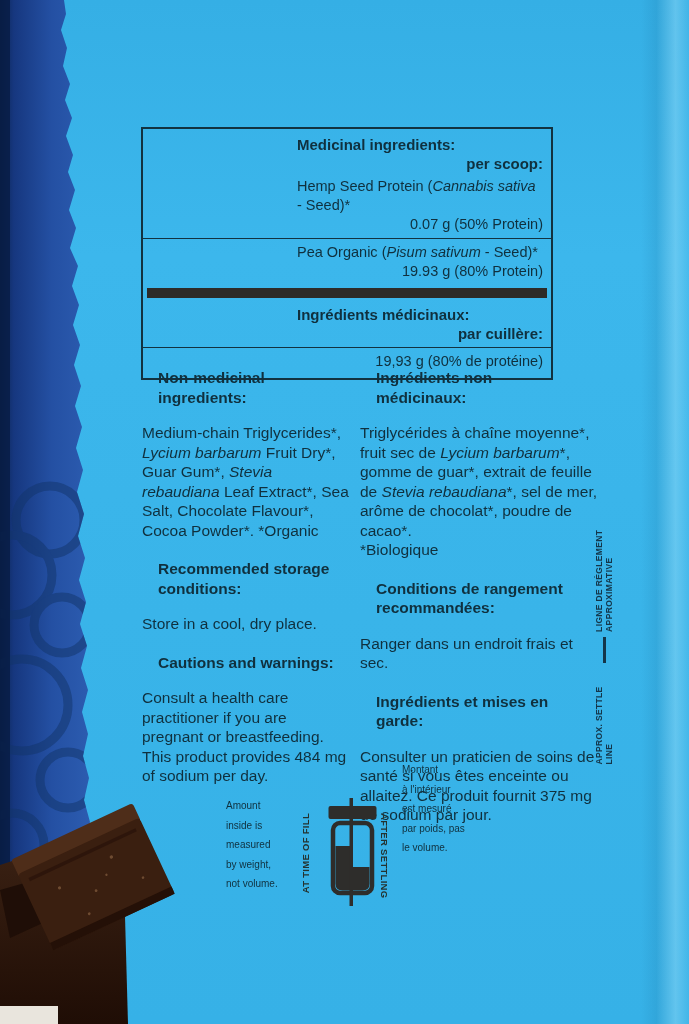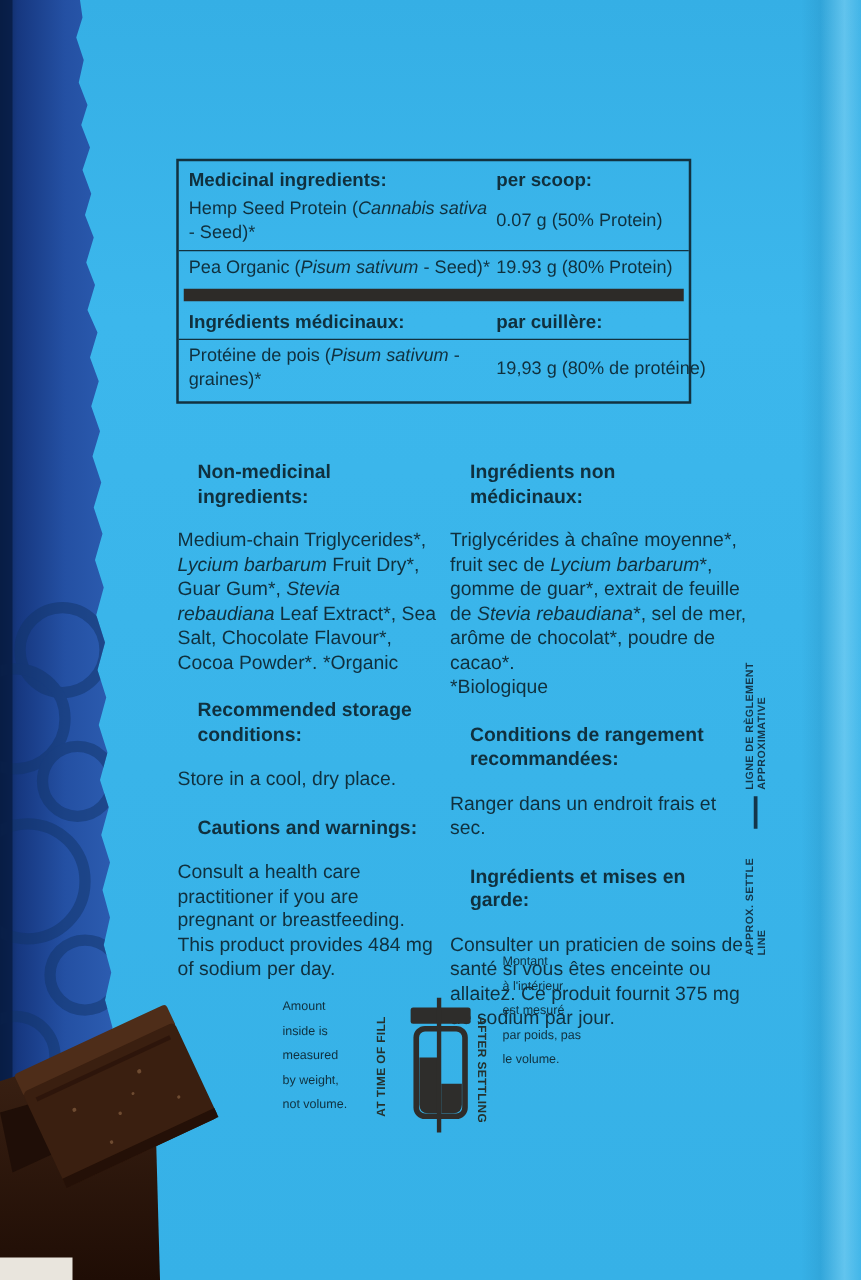--- a/index.html
+++ b/index.html
@@ -8,21 +8,21 @@
     font-family:"Liberation Sans","DejaVu Sans",sans-serif;
     color:#10303E;background:linear-gradient(180deg,#35AFE5 0%,#3CB7EC 25%,#39B4E9 60%,#36B1E7 100%);
   }
   .abs{position:absolute;}
   
   #right-band{right:0;top:0;width:48px;height:1024px;
     background:linear-gradient(90deg,rgba(8,60,100,0) 0%,rgba(8,70,110,0.10) 32%,rgba(170,228,250,0.38) 72%,rgba(120,205,240,0.18) 100%);}
   
   #ing-table{left:141px;top:127px;width:412px;box-sizing:border-box;
     border:2px solid #123240;padding:4px 0 5px;font-size:14.5px;line-height:19px;}
-  .trow{display:flex;padding:2px 8px;align-items:center;}
+  .trow{display:flex;padding:2px 8px;align-items:flex-end;flex-direction:column;}
   .thead{font-weight:700;font-size:15px;}
   .tname{width:242px;flex:none;padding-right:4px;}
   .tval{flex:1;white-space:nowrap;}
   .thin-rule{border-top:1.5px solid #123240;margin:2px 0;height:0;}
   .black-bar{height:10px;background:#2D2B28;margin:5px 4px;}
   i{font-style:italic;}
   
   .txtcol{font-size:15.5px;line-height:19.5px;}
   #col-en{left:142px;top:352px;width:208px;}
   #col-fr{left:360px;top:352px;width:241px;}
@@ -121,21 +121,20 @@
       <div class="tname"><span>Pea Organic (</span><i>Pisum sativum</i><span> - Seed)*</span></div>
       <div class="tval">19.93 g (80% Protein)</div>
     </div>
     <div class="black-bar"></div>
     <div class="trow thead">
       <div class="tname">Ingrédients médicinaux:</div>
       <div class="tval">par cuillère:</div>
     </div>
     <div class="thin-rule"></div>
     <div class="trow">
-      <div class="tname"><span>Protéine de pois (</span><i>Pisum sativum</i><span> - graines)*</span></div>
       <div class="tval">19,93 g (80% de protéine)</div>
     </div>
   </div>
 
   <div id="col-en" class="abs txtcol">
     <div class="sec">
       <h3>Non-medicinal ingredients:</h3>
       <p><span>Medium-chain Triglycerides*, </span><i>Lycium barbarum</i><span> Fruit Dry*, Guar Gum*, </span><i>Stevia rebaudiana</i><span> Leaf Extract*, Sea Salt, Chocolate Flavour*, Cocoa Powder*. *Organic</span></p>
     </div>
     <div class="sec">

